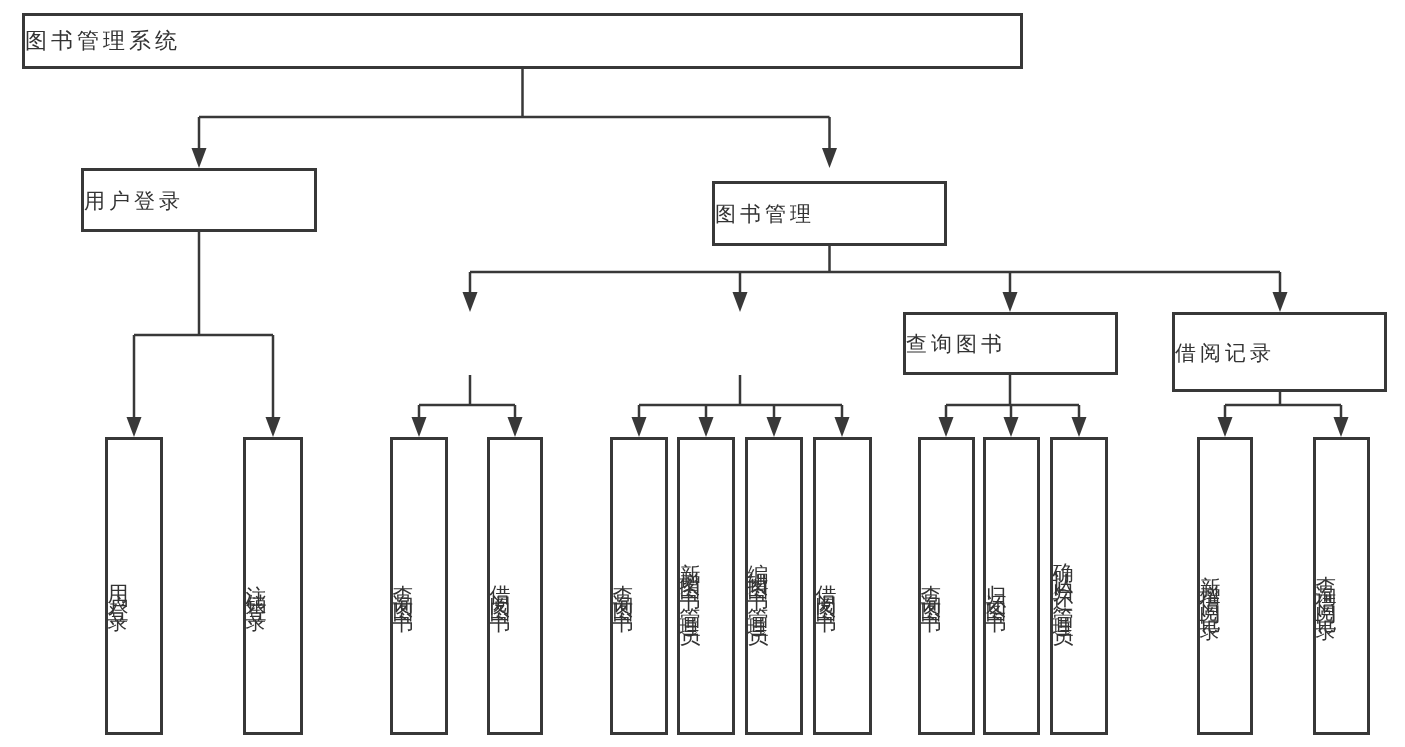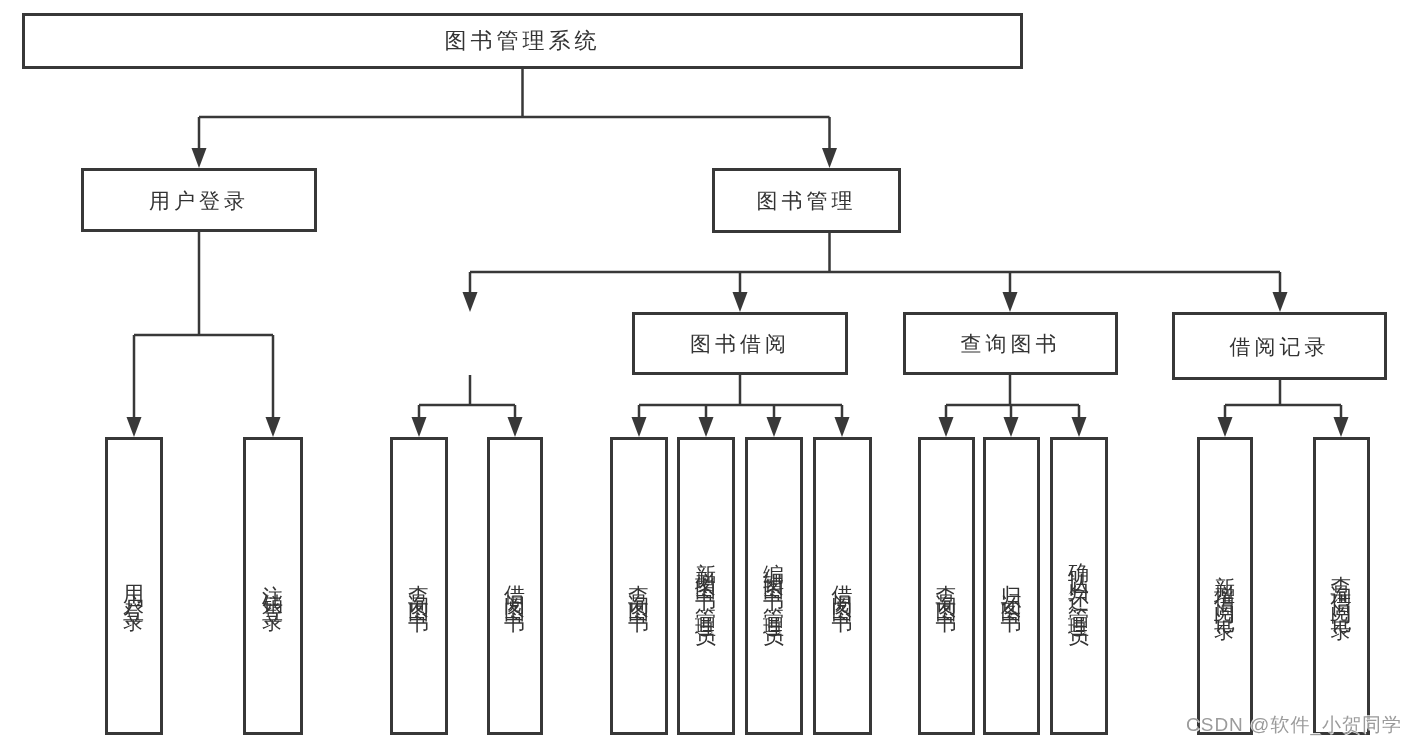--- a/index.html
+++ b/index.html
@@ -21,21 +21,20 @@
     top: 0;
     z-index: 1;
   }
   .node {
     position: absolute;
     box-sizing: border-box;
     background: #ffffff;
     border: 3px solid #383838;
     display: flex;
     align-items: center;
-    justify-content: center;
     z-index: 2;
   }
   .hlabel {
     color: #333333;
     font-size: 21px;
     letter-spacing: 4px;
     white-space: nowrap;
     line-height: 1;
   }
   .hlabel.title {
@@ -96,31 +95,28 @@
       <polygon points="1341,437 1333.5,417 1348.5,417" fill="#383838"></polygon>
     </svg>
 
   <div class="node" style="left:22px;top:13px;width:1001px;height:56px">
     <span class="hlabel title">图书管理系统</span>
   </div>
 
   <div class="node" style="left:81px;top:168px;width:236px;height:64px">
     <span class="hlabel">用户登录</span>
   </div>
-  <div class="node" style="left:712px;top:168px;width:189px;height:65px">
+  <div class="node" style="left:712px;top:181px;width:235px;height:65px">
     <span class="hlabel">图书管理</span>
   </div>
 
-  <div class="node" style="left:632px;top:312px;width:216px;height:63px">
-    <span class="hlabel">图书借阅</span>
-  </div>
   <div class="node" style="left:903px;top:312px;width:215px;height:63px">
     <span class="hlabel">查询图书</span>
   </div>
-  <div class="node" style="left:1172px;top:312px;width:215px;height:68px">
+  <div class="node" style="left:1172px;top:312px;width:215px;height:80px">
     <span class="hlabel">借阅记录</span>
   </div>
 
   <div class="node" style="left:105px;top:437px;width:58px;height:298px">
     <span class="vtext">用户登录</span>
   </div>
   <div class="node" style="left:243px;top:437px;width:60px;height:298px">
     <span class="vtext">注销登录</span>
   </div>
 
@@ -154,15 +150,14 @@
     <span class="vtext">确认归还（管理员）</span>
   </div>
 
   <div class="node" style="left:1197px;top:437px;width:56px;height:298px">
     <span class="vtext">新增借阅记录</span>
   </div>
   <div class="node" style="left:1313px;top:437px;width:57px;height:298px">
     <span class="vtext">查询借阅记录</span>
   </div>
 
-  <div class="watermark" style="color: rgb(155, 155, 155);">CSDN @软件_小贺同学</div>
 
 </div>
 
 </body></html>

